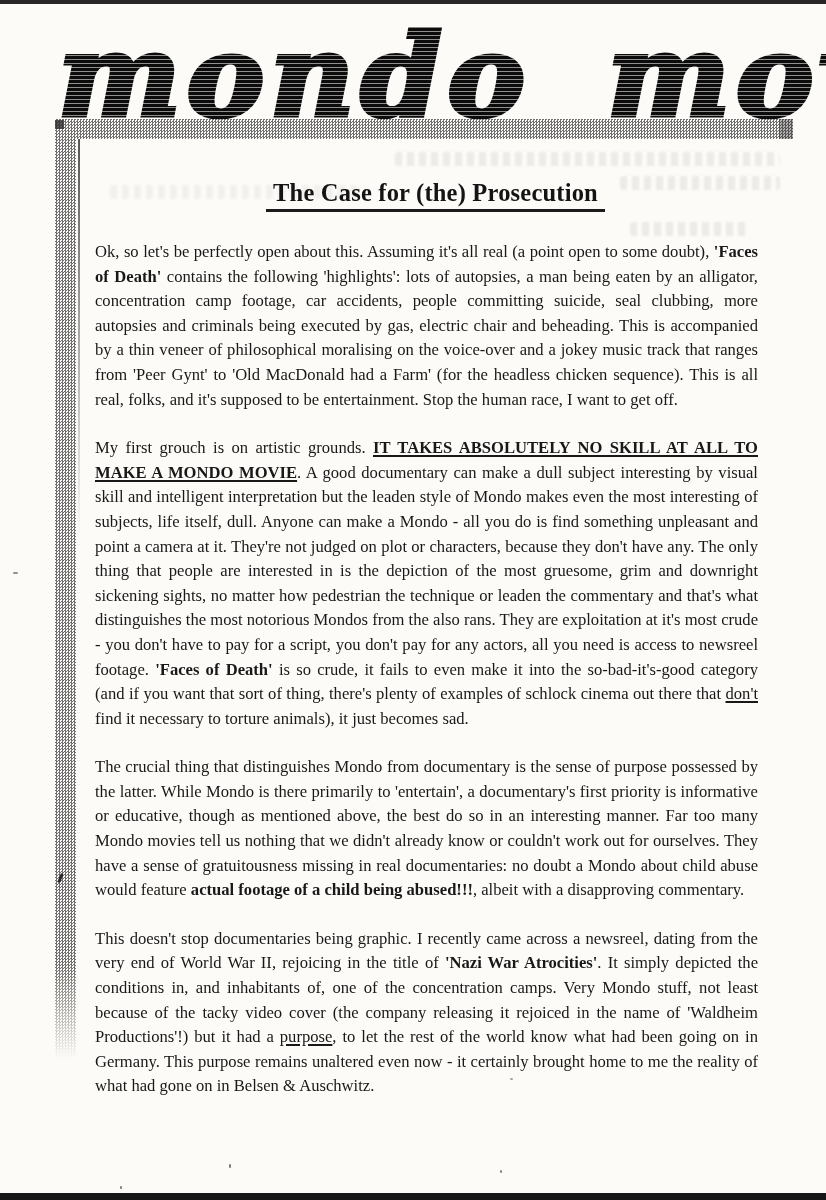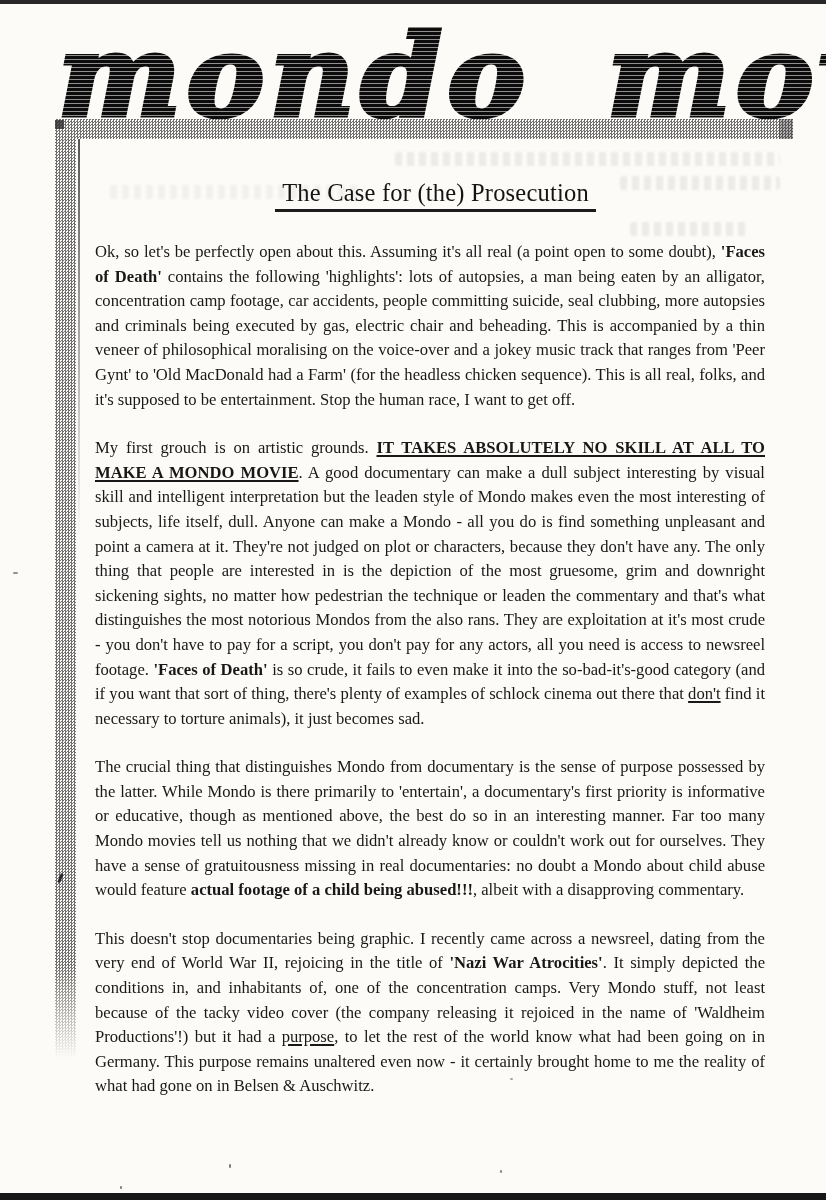--- a/index.html
+++ b/index.html
@@ -67,34 +67,34 @@
     pointer-events:none;
   }
   .smudge.s1{left:395px;top:152px;width:385px;}
   .smudge.s2{left:620px;top:176px;width:160px;}
   .smudge.s3{left:630px;top:222px;width:120px;}
   .smudge.s4{left:110px;top:185px;width:250px;opacity:.10;}
   
   .title-row{position:absolute;left:95px;top:178px;width:681px;text-align:center;}
   .doc-title{
     display:inline-block;
-    font-weight:normal;font-size:24.5px;line-height:1.2;
+    font-weight:bold;font-size:24.5px;line-height:1.2;
     letter-spacing:.2px;
     border-bottom:3px solid var(--ink);
     padding:0 7px 2px 7px;
     color:#141414;
     text-align:right;
   }
   .article{
     position:absolute;left:95px;top:240px;width:681px;
     font-size:16.6px;line-height:24.6px;
     text-align:justify;
     color:#181818;
   }
-  .article p{margin:0 11px 24px 0;}
+  .article p{margin:0 18px 24px 0;}
   .seg-bold{font-weight:bold;}
   .seg-underline{text-decoration:underline;text-decoration-thickness:1.5px;text-underline-offset:2px;}
   
   .speck{position:absolute;background:#2a2a2a;border-radius:1px;}
   .speck.hook{left:59px;top:873px;width:3px;height:10px;transform:rotate(22deg);border-radius:2px;}
   .speck.m1{left:13px;top:572px;width:5px;height:2px;opacity:.5;}
   .speck.m2{left:120px;top:1186px;width:2px;height:3px;opacity:.6;}
   .speck.m3{left:229px;top:1164px;width:2px;height:4px;opacity:.6;}
   .speck.m4{left:500px;top:1170px;width:2px;height:3px;opacity:.55;}
   .speck.m5{left:510px;top:1078px;width:3px;height:2px;opacity:.4;}

